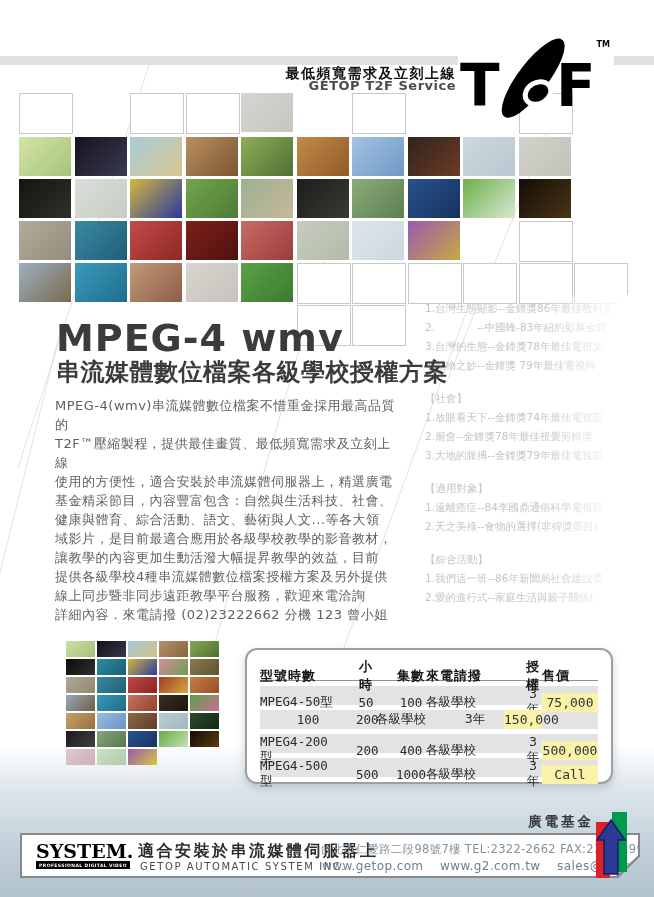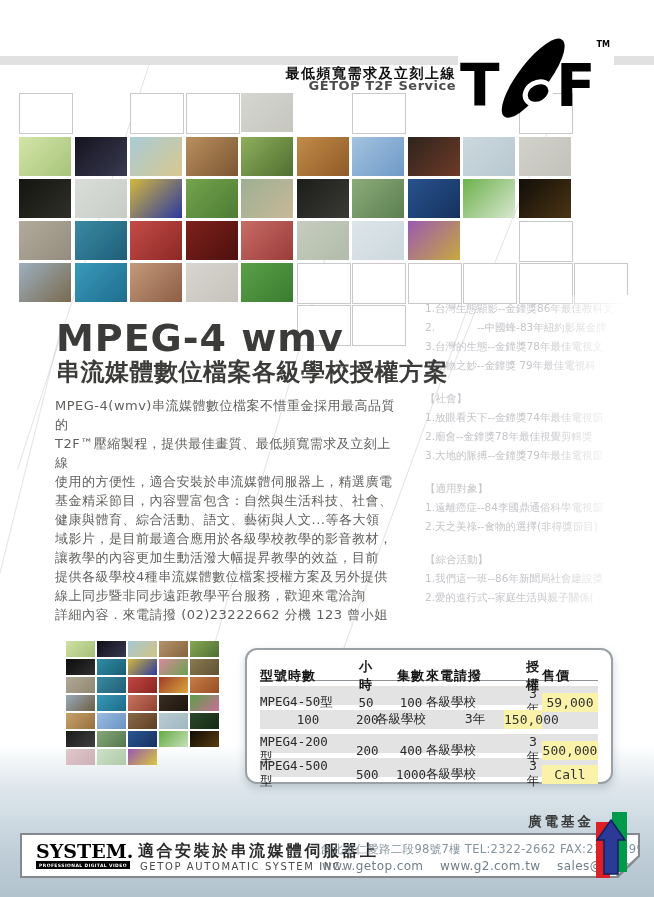--- a/index.html
+++ b/index.html
@@ -213,21 +213,21 @@
         <div class="c-center">授權</div>
         <div>售價</div>
       </div>
     <div id="price-rows">
         <div class="trow tdata">
           <div class="mono">MPEG4-50型</div>
           <div class="mono c-center">50</div>
           <div class="mono c-center">100</div>
           <div>各級學校</div>
           <div class="c-center">3年</div>
-          <div class="price-cell">59,000</div>
+          <div class="price-cell">75,000</div>
         </div>
         <div class="trow tdata">
           <div class="mono c-center">100</div>
           <div class="mono c-center">200</div>
           <div>各級學校</div>
           <div class="c-center">3年</div>
           <div class="price-cell">150,000</div>
         </div>
         <div class="trow tdata">
           <div class="mono">MPEG4-200型</div>

